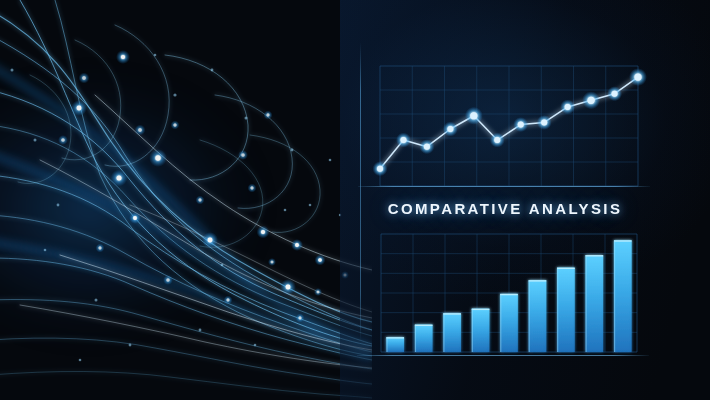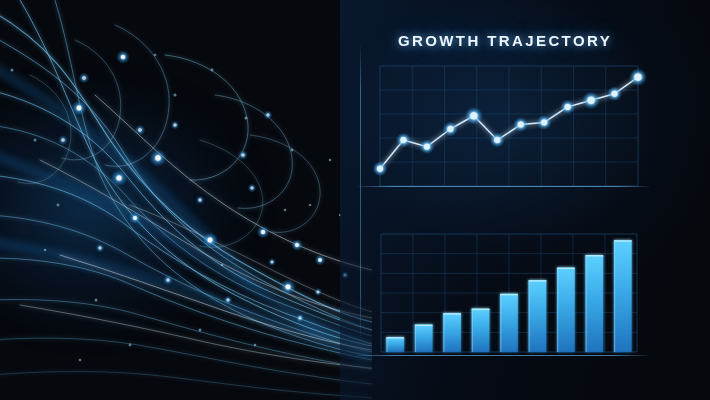--- a/index.html
+++ b/index.html
@@ -209,21 +209,20 @@
           <circle cx="285" cy="210" r="1.3"></circle>
         </g>
       </g>
     </svg>
   </div>
 
   <div id="charts-panel"></div>
   <div class="accent-vline"></div>
 
   <div class="chart-card" style="left:355px; top:32px; width:300px; height:160px;">
-    <div class="chart-title">GROWTH TRAJECTORY</div>
     <div class="plot" style="left:25px; top:34px;">
       <svg id="line-svg" width="258" height="120" viewBox="0 0 258 120">
           <defs>
             <radialGradient id="lnNode">
               <stop offset="0%" stop-color="#ffffff" stop-opacity="1"></stop>
               <stop offset="30%" stop-color="#e8f7ff" stop-opacity="0.95"></stop>
               <stop offset="58%" stop-color="#4fb6f5" stop-opacity="0.55"></stop>
               <stop offset="100%" stop-color="#1d86d8" stop-opacity="0"></stop>
             </radialGradient>
             <filter id="lnGlow" x="-80%" y="-80%" width="260%" height="260%">
@@ -277,20 +276,21 @@
             <circle cx="234.54545454545453" cy="27.679999999999993" r="3" fill="#ddf2ff"></circle>
             <circle cx="258" cy="11.11999999999999" r="9" fill="url(#lnNode)"></circle>
             <circle cx="258" cy="11.11999999999999" r="3.6" fill="#ddf2ff"></circle>
           </g>
         </svg>
     </div>
     <div class="axis-rule" style="left:3px; top:154px; width:292px;"></div>
   </div>
 
   <div class="chart-card" style="left:355px; top:200px; width:300px; height:160px;">
+    <div class="chart-title">COMPARATIVE ANALYSIS</div>
     <div class="plot" style="left:26px; top:34px;">
       <svg id="bar-svg" width="256" height="118" viewBox="0 0 256 118">
           <defs>
             <linearGradient id="barGrad" x1="0" y1="0" x2="0" y2="1">
               <stop offset="0%" stop-color="#5cd0ff" stop-opacity="1"></stop>
               <stop offset="45%" stop-color="#3aaae8" stop-opacity="0.95"></stop>
               <stop offset="100%" stop-color="#1f74bf" stop-opacity="0.9"></stop>
             </linearGradient>
             <filter id="barGlow" x="-60%" y="-40%" width="220%" height="200%">
               <feGaussianBlur stdDeviation="1.8" result="b"></feGaussianBlur>

